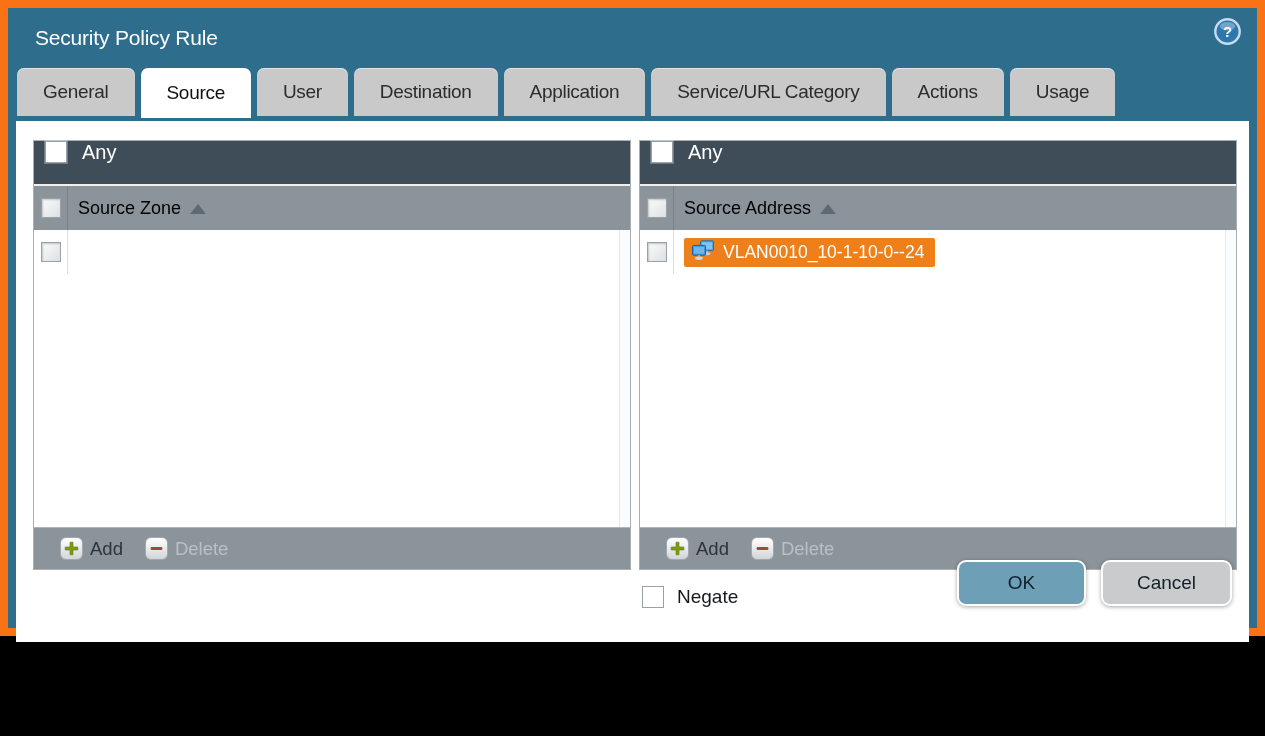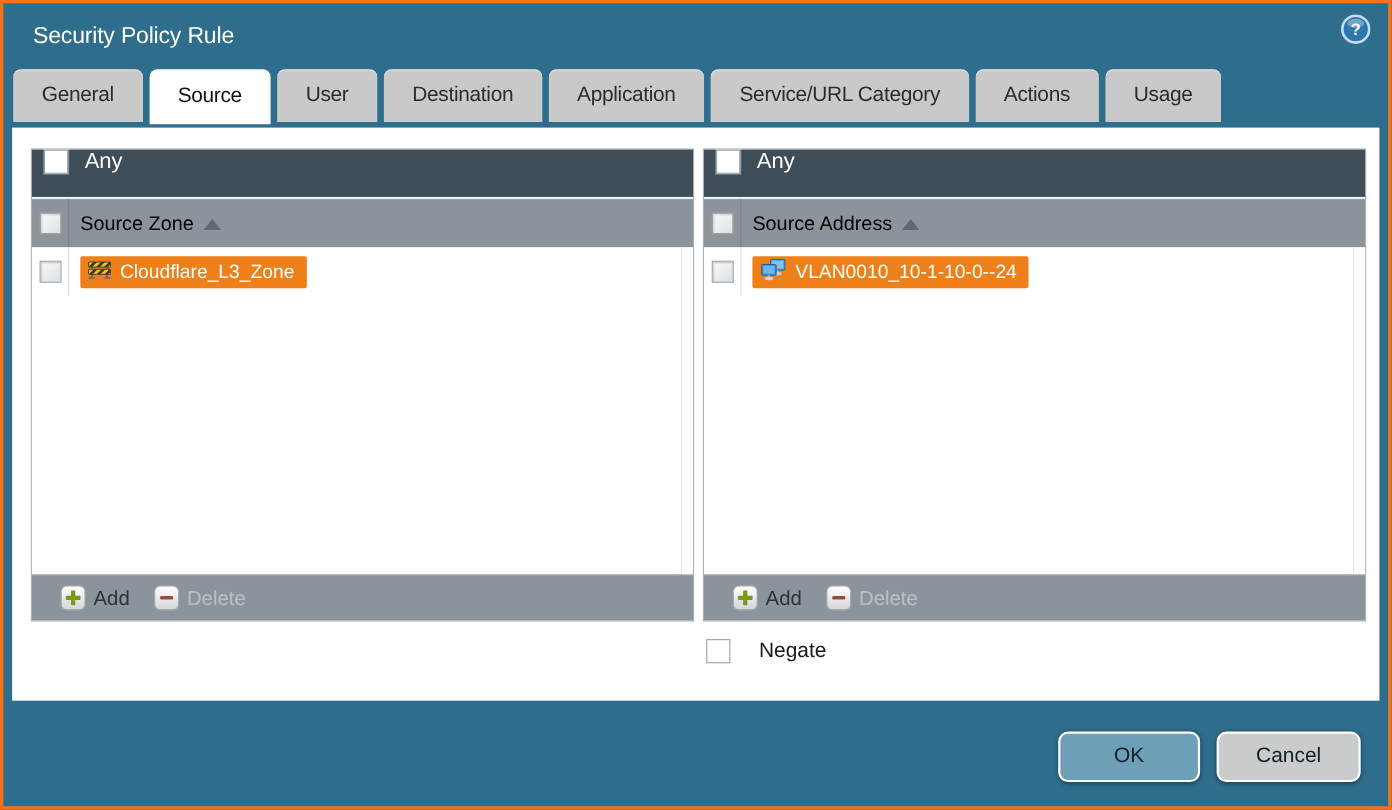--- a/index.html
+++ b/index.html
@@ -3,23 +3,23 @@
 <meta charset="utf-8">
 <style>
   * { box-sizing: border-box; margin: 0; padding: 0; }
   body {
     font-family: "Liberation Sans", sans-serif;
     background: #000;
     width: 1265px; height: 736px; overflow: hidden;
   }
   .dialog {
     position: relative;
-    width: 1265px; height: 736px;
+    width: 1265px; height: 636px;
     background: #2f6d8c;
-    border: 3px solid #f97316;
+    border: 8px solid #f97316;
   }
   
   .titlebar {
     height: 60px;
     display: flex; align-items: center;
     padding-left: 27px;
     color: #fff;
     position: relative;
   }
   .titlebar .title { font-size: 21px; letter-spacing: -0.2px; font-weight: 400; }
@@ -145,21 +145,21 @@
     width: 20px; height: 20px;
     background: linear-gradient(135deg, #fafbfb, #dde1e3);
     border: 1px solid #9aa2a8;
     box-shadow: inset 1px 1px 2px rgba(0,0,0,.2);
   }
   .any-bar .cb { box-shadow: 0 0 0 1px rgba(255,255,255,.25); }
   
   .negate-row {
     margin-top: 16px;
     margin-left: calc(50% + 7px);
-    display: flex; align-items: center; gap: 26px;
+    display: flex; align-items: center; gap: 13px;
   }
   .negate-row .lbl { font-size: 19px; color: #16191c; }
   
   .dialog-footer {
     position: absolute;
     right: 25px; bottom: 22px;
     display: flex; gap: 15px;
   }
   .btn {
     height: 46px;
@@ -215,39 +215,20 @@
               <span class="cb-inset"></span>
             </span>
           <span class="col-label">Source Zone</span>
           <span class="sort-arrow"></span>
         </div>
         <div class="rows">
           <div class="row">
             <span class="check-col">
                 <span class="cb-inset"></span>
               </span>
-            <span class="tag">
-              <span>
-                <svg width="21" height="18" viewBox="0 0 21 18">
-                  <defs>
-                    <pattern id="zstripe" width="5" height="5" patternTransform="rotate(45)" patternUnits="userSpaceOnUse">
-                      <rect width="5" height="5" fill="#f0c419"></rect>
-                      <rect width="2.4" height="5" fill="#38332d"></rect>
-                    </pattern>
-                  </defs>
-                  <rect x="2.6" y="5" width="1.9" height="11.5" fill="#6e6e67"></rect>
-                  <rect x="16.5" y="5" width="1.9" height="11.5" fill="#6e6e67"></rect>
-                  <rect x="0.6" y="16" width="5.6" height="1.5" fill="#6e6e67"></rect>
-                  <rect x="14.8" y="16" width="5.6" height="1.5" fill="#6e6e67"></rect>
-                  <rect x="0.5" y="2.2" width="20" height="4.6" rx="0.6" fill="url(#zstripe)" stroke="#474239" stroke-width="0.9"></rect>
-                  <rect x="0.5" y="8.8" width="20" height="4.6" rx="0.6" fill="url(#zstripe)" stroke="#474239" stroke-width="0.9"></rect>
-                </svg>
-              </span>
-              <span>Cloudflare_L3_Zone</span>
-            </span>
           </div>
         </div>
         <div class="panel-footer">
           <span class="foot-btn">
             <span class="icon-tile">
               <svg width="15" height="15" viewBox="0 0 15 15">
                   <path d="M6 1.2h3v4.8h4.8v3H9v4.8H6V9H1.2V6H6z" fill="#7e9d0b" stroke="#62790a" stroke-width="0.6"></path>
                 </svg>
             </span>
             <span class="lbl">Add</span>

